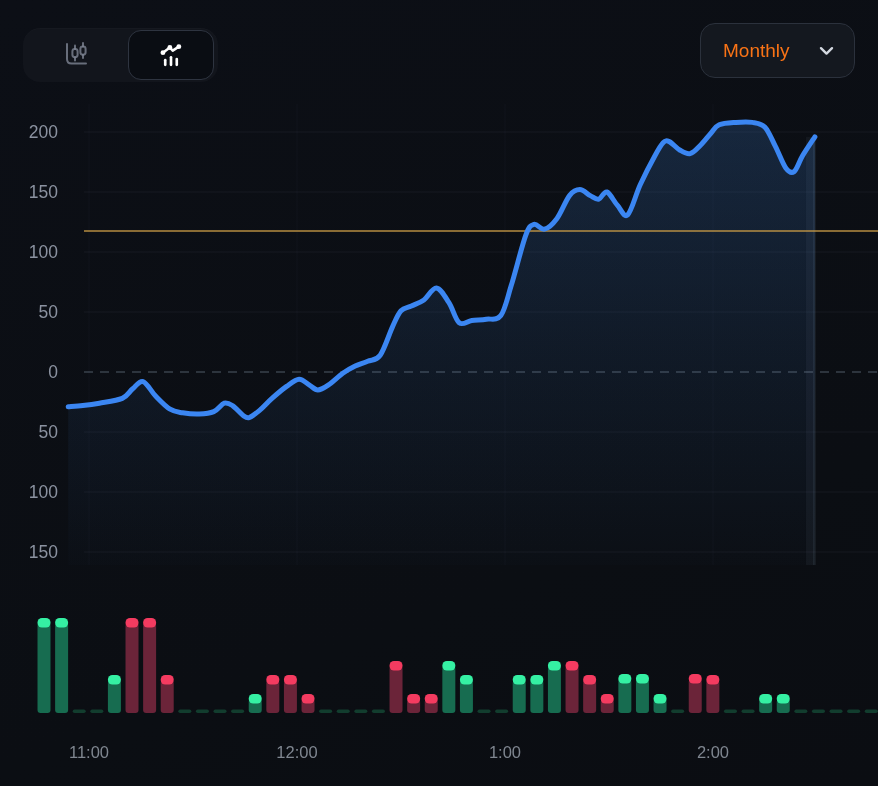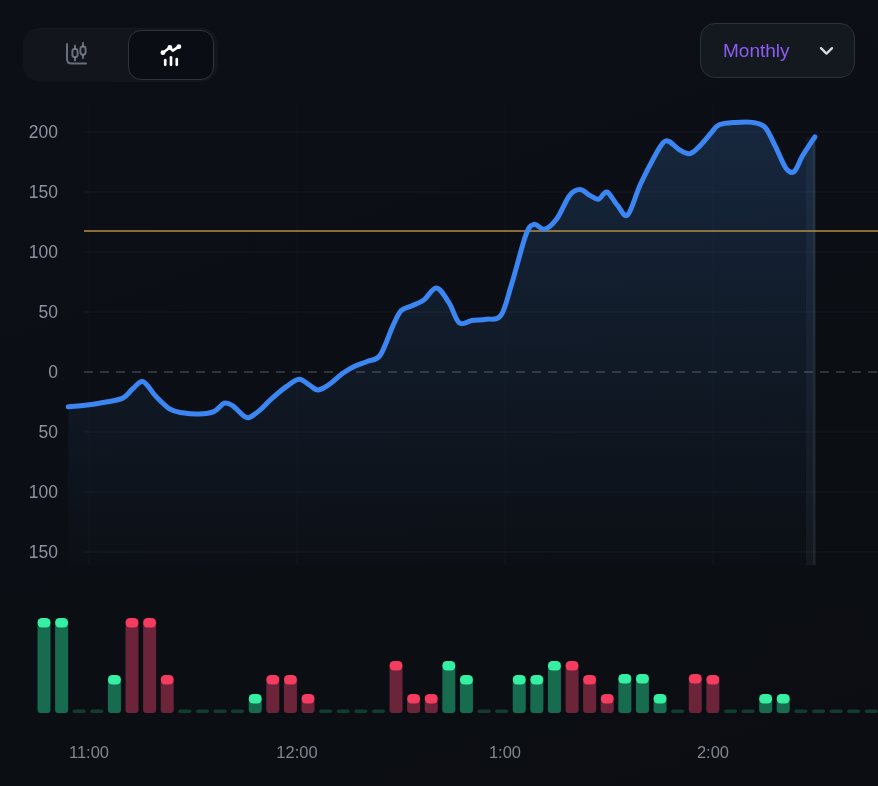--- a/index.html
+++ b/index.html
@@ -21,21 +21,21 @@
   }
   .type-btn.active{
     width:86px;height:50px;margin-right:2px;background:#0a0d13;
     border:1.5px solid #2e3440;box-sizing:border-box;
   }
   .type-btn svg{display:block;}
   .period{
     appearance:none;-webkit-appearance:none;cursor:pointer;
     position:absolute;top:23px;right:23px;width:155px;height:55px;
     background:#14181f;border:1.5px solid #2b313c;border-radius:15px;
-    color:#8b5cf6;font-family:"Liberation Sans",sans-serif;font-size:19px;font-weight:500;
+    color:#f97316;font-family:"Liberation Sans",sans-serif;font-size:19px;font-weight:500;
     display:flex;align-items:center;justify-content:space-between;
     padding:0 20px 0 22px;box-sizing:border-box;
   }
   #chart-svg{position:absolute;top:0;left:0;}
 </style>
 </head>
 <body>
 
 <div class="app">
 

